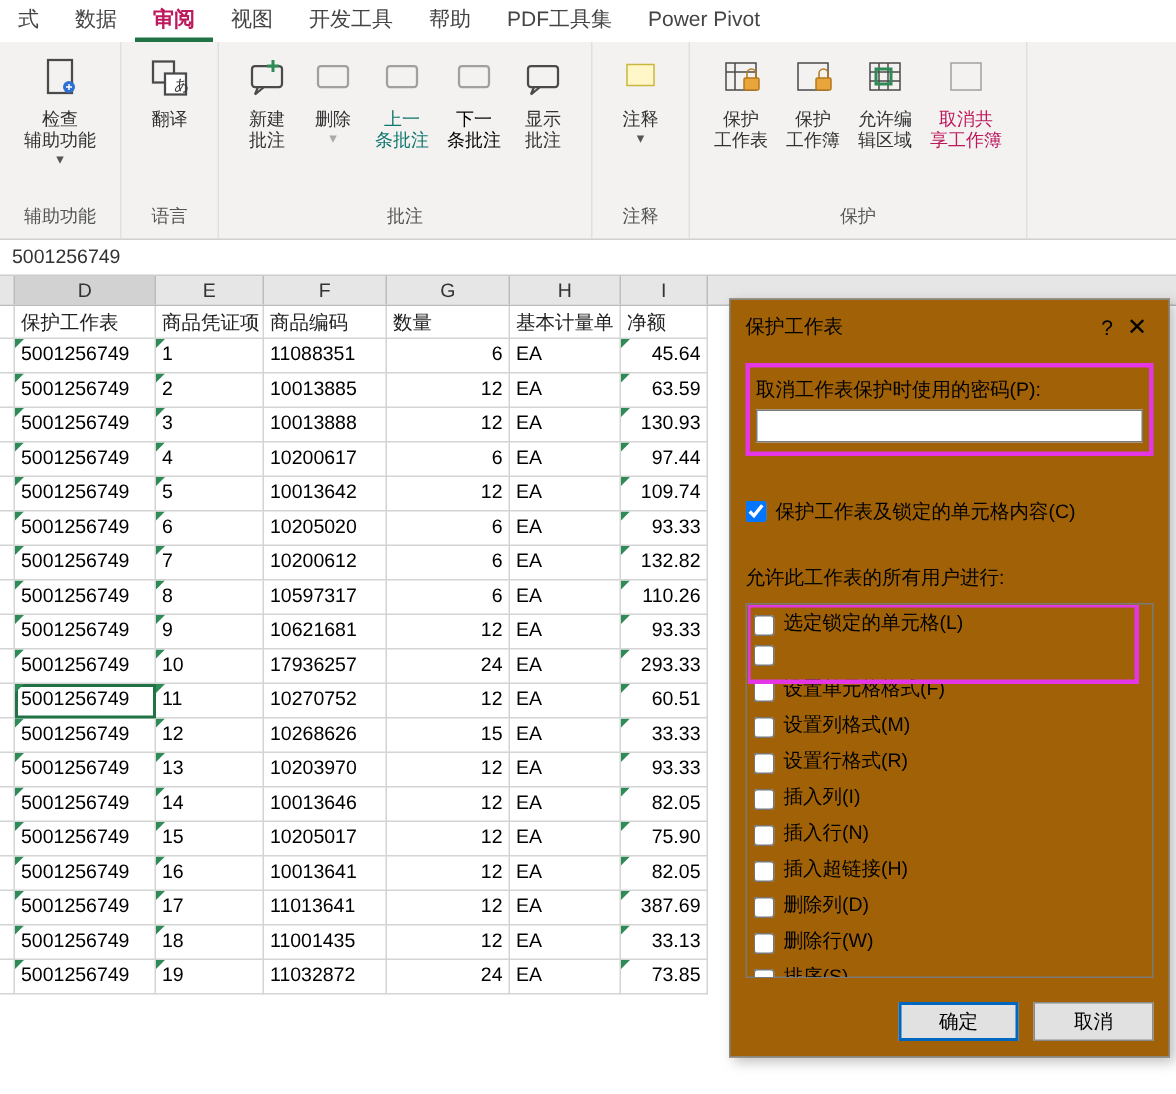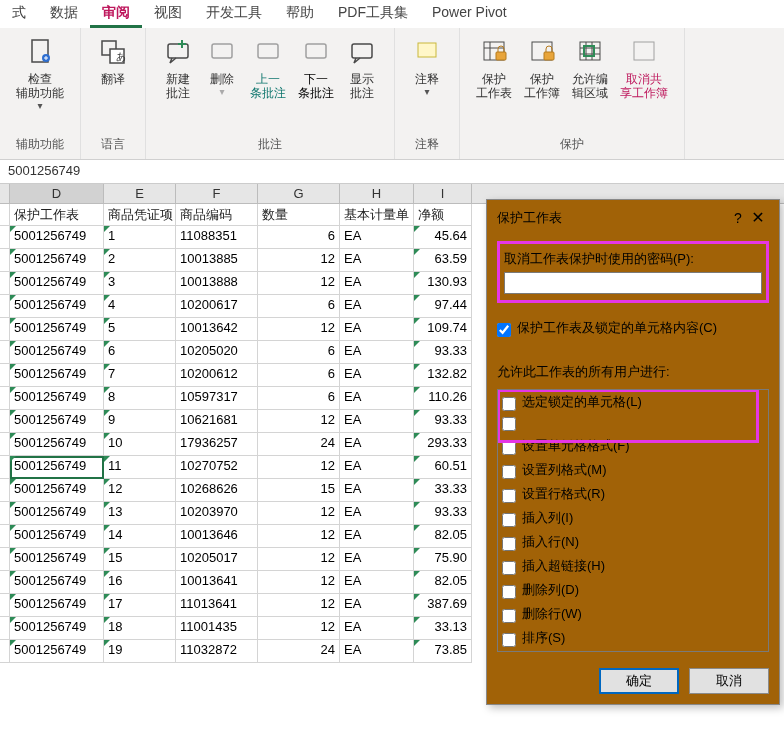--- a/index.html
+++ b/index.html
@@ -45,23 +45,23 @@
 .cI { width: 58px; }
 
 
 .dialog { position: absolute; left: 486px; top: 199px; width: 294px; height: 506px; background: #a16207; border: 1px solid #888; box-shadow: 3px 3px 8px rgba(0,0,0,.25); display: flex; flex-direction: column; }
 .dlg-title { display: flex; align-items: center; padding: 8px 10px; font-size: 13px; }
 .dlg-title .t { flex: 1; }
 .dlg-title .q { width: 18px; text-align: center; cursor: pointer; font-size: 14px;}
 .dlg-title .x { width: 22px; text-align: center; cursor: pointer; font-size: 16px;}
 .dlg-body { padding: 6px 10px 8px; flex: 1; overflow: hidden; display:flex; flex-direction:column;}
 .fld-label { font-size: 13px; margin: 2px 0 4px; text-decoration: none; }
-.pwbox { border: 3px solid #e536e5; padding: 4px 4px 6px; margin-bottom: 12px; }
+.pwbox { border: 3px solid #e536e5; padding: 4px 4px 6px; margin-bottom: 24px; }
 .pwbox input { width: 100%; height: 22px; border: 1px solid #7a7a7a; padding: 2px 4px; font-size: 13px;}
-.chk { display: flex; align-items: flex-end; margin: 4px 0; font-size: 13px; }
+.chk { display: flex; align-items: center; margin: 4px 0; font-size: 13px; }
 .chk input { margin-right: 6px; width: 14px; height: 14px;}
 .listbox { border: 1px solid #7a7a7a; height: 290px; overflow-y: scroll; margin-top: 4px; position:relative;}
 .listbox-inner-hl { position:absolute; left:-1px; right:9px; top:-1px; border:3px solid #e536e5; padding:3px 3px; pointer-events:none; height:54px;}
 .listitem { display: flex; align-items: flex-end; padding: 3px 4px; font-size: 13px; }
 .listitem input { margin-right: 6px; width: 14px; height: 14px;}
 .dlg-btns { display: flex; justify-content: flex-end; padding: 8px 10px 10px; gap: 10px; }
 .dlg-btns button { width: 80px; height: 26px; font-size: 13px; border: 1px solid #8a8a8a; background: #e1e1e1; cursor: pointer; }
 .dlg-btns button.primary { border: 2px solid #0067c0; background: #e1e1e1;}
 </style>
 </head>

